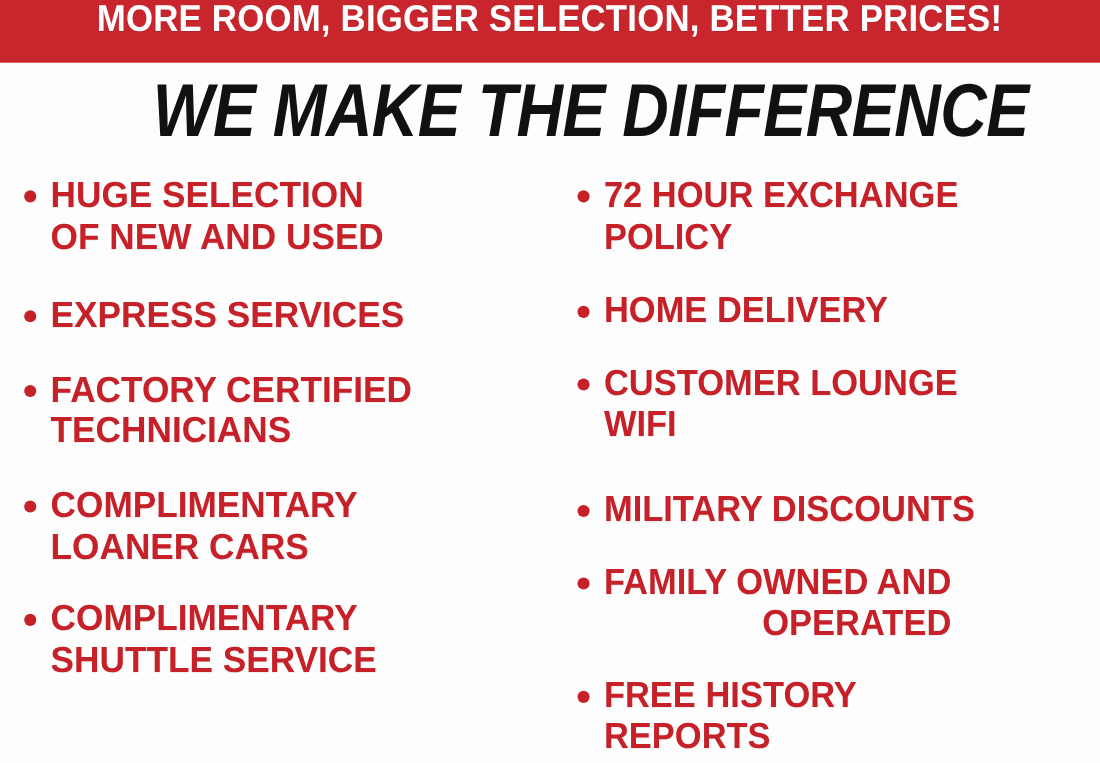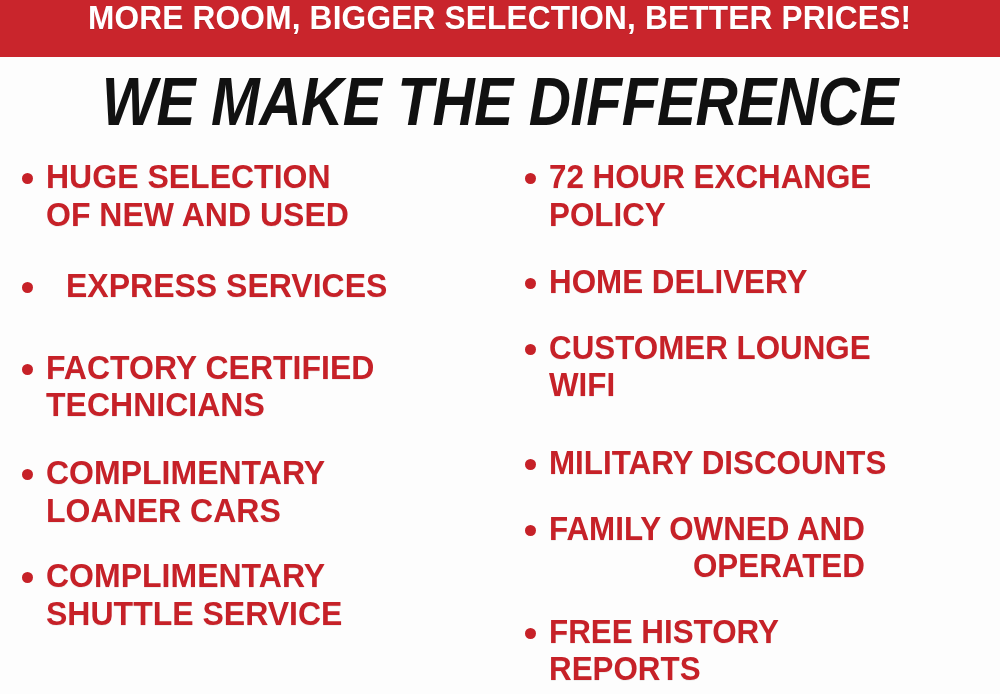--- a/index.html
+++ b/index.html
@@ -49,21 +49,21 @@
 
   
   .headline-wrap {
     position: absolute;
     left: 0;
     top: 62px;
     width: 1000px;
     height: 78px;
     display: flex;
     align-items: center;
-    justify-content: center;
+    justify-content: flex-end;
   }
   .headline {
     color: #111111;
     font-family: "Liberation Sans", sans-serif;
     font-weight: 700;
     font-style: italic;
     font-size: 68px;
     line-height: 1;
     white-space: nowrap;
     letter-spacing: -0.5px;
@@ -125,21 +125,21 @@
     transform: scaleX(0.97);
     transform-origin: left center;
     white-space: pre-line;
   }
   .col-right .bullet-text {
     transform: scaleX(0.95);
   }
 
   
   .col-left  .bullet-item:nth-child(1) { margin-bottom: 34px; }
-  .col-left  .bullet-item:nth-child(2) { margin-bottom: 44px; gap: 20px; }
+  .col-left  .bullet-item:nth-child(2) { margin-bottom: 30px; }
   .col-left  .bullet-item:nth-child(3) { margin-bottom: 30px; }
   .col-left  .bullet-item:nth-child(4) { margin-bottom: 28px; }
 
   .col-right .bullet-item:nth-child(1) { margin-bottom: 30px; }
   .col-right .bullet-item:nth-child(2) { margin-bottom: 28px; }
   .col-right .bullet-item:nth-child(3) { margin-bottom: 28px; }
   .col-right .bullet-item:nth-child(4) { margin-bottom: 28px; margin-top: 40px; }
   .col-right .bullet-item:nth-child(5) { margin-bottom: 28px; text-align: right; }
 </style>
 </head>

